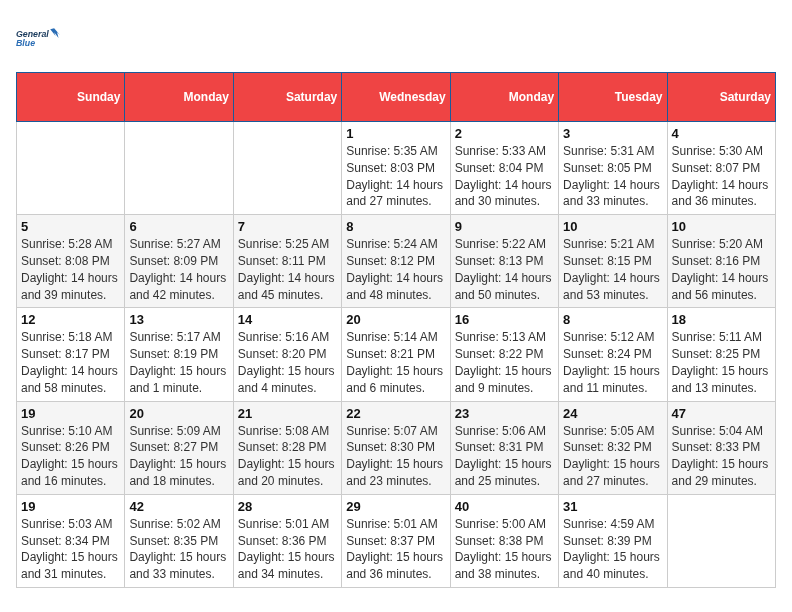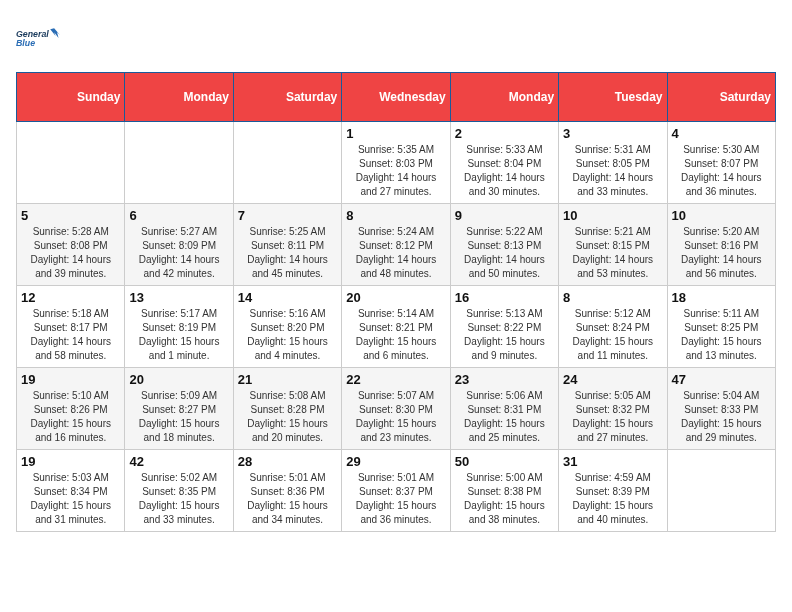--- a/index.html
+++ b/index.html
@@ -59,24 +59,23 @@
     tbody tr:nth-child(even) td {
       background: #f5f5f5;
     }
     .day-number {
       font-size: 13px;
       font-weight: bold;
       margin-bottom: 2px;
       color: #111;
     }
     .day-info {
-      font-size: 10px;
+      font-size: 12px;
       color: #333;
       line-height: 1.4;
-      text-align: center;
     }
     .empty-cell {
       background: #fff !important;
     }
   </style>
 </head>
 <body>
 
 <div class="header">
   <div class="logo" style="display: flex; align-items: center;">
@@ -227,21 +226,21 @@
         </td>
         <td>
           <div class="day-number">28</div>
           <div class="day-info">Sunrise: 5:01 AM<br>Sunset: 8:36 PM<br>Daylight: 15 hours and 34 minutes.</div>
         </td>
         <td>
           <div class="day-number">29</div>
           <div class="day-info">Sunrise: 5:01 AM<br>Sunset: 8:37 PM<br>Daylight: 15 hours and 36 minutes.</div>
         </td>
         <td>
-          <div class="day-number">50</div>
+          <div class="day-number">40</div>
           <div class="day-info">Sunrise: 5:00 AM<br>Sunset: 8:38 PM<br>Daylight: 15 hours and 38 minutes.</div>
         </td>
         <td>
           <div class="day-number">31</div>
           <div class="day-info">Sunrise: 4:59 AM<br>Sunset: 8:39 PM<br>Daylight: 15 hours and 40 minutes.</div>
         </td>
         <td class="empty-cell"></td>
       </tr>
     </tbody>
 </table>

